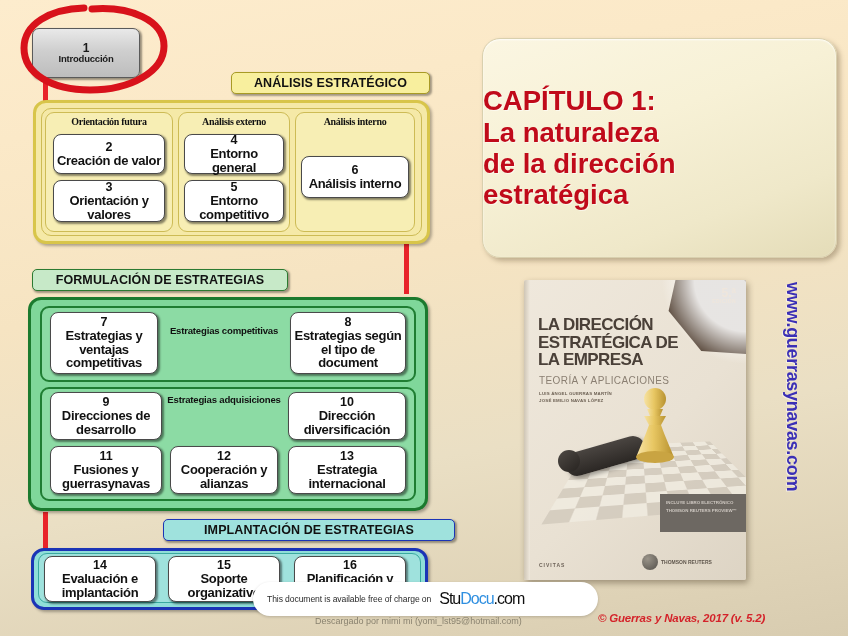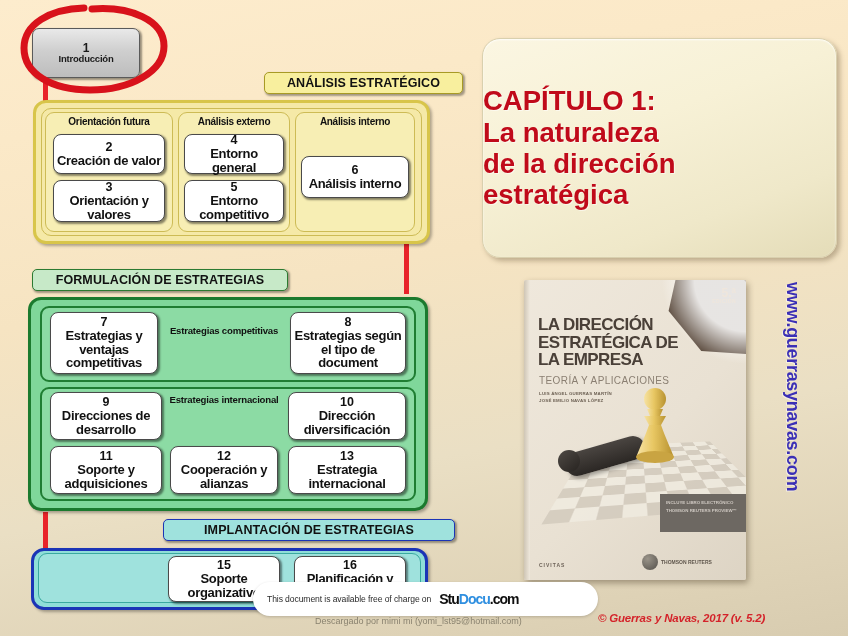--- a/index.html
+++ b/index.html
@@ -57,21 +57,21 @@
 
   .subpanel{
     position:absolute;box-sizing:border-box;border-radius:9px;
   }
   .subpanel.yellow{background:#f7eeb4;border:1.5px solid #cdbb55;}
   .subpanel.green{background:#8cdba4;border:2px solid #1f7d32;}
   .subpanel.blue{background:#9fe2dd;border:1.5px solid #3aa9a0;}
 
   .collabel{
     position:absolute;font-weight:bold;font-size:10px;color:#111;
-    text-align:center;letter-spacing:-.3px;
+    text-align:center;letter-spacing:-.3px;font-family:Liberation Serif, serif;
   }
   .midlabel{
     position:absolute;font-weight:bold;font-size:9.6px;color:#111;
     text-align:center;line-height:1.15;letter-spacing:-.2px;
   }
 
   .red-ellipse{position:absolute;left:18px;top:4px;width:152px;height:90px;pointer-events:none;}
 
   
   .titlecard{
@@ -145,21 +145,21 @@
   }
 
   
   .studocu{
     position:absolute;left:253px;top:582px;width:345px;height:34px;
     background:#ffffff;border-radius:17px;
     display:flex;align-items:center;gap:8px;padding:0 14px;box-sizing:border-box;
     box-shadow:0 1px 3px rgba(0,0,0,.18);
   }
   .studocu .note{font-size:8.6px;color:#2b2b2b;letter-spacing:-.1px;white-space:nowrap;}
-  .studocu .logo{font-size:14px;font-weight:bold;letter-spacing:-1px;white-space:nowrap;}
+  .studocu .logo{font-size:16px;font-weight:normal;letter-spacing:-1px;white-space:nowrap;}
   .studocu .logo .b1{color:#0f0f0f;}
   .studocu .logo .b2{color:#2f8fe0;}
   .studocu .logo .b3{color:#0f0f0f;}
 
   .downloader{
     position:absolute;left:315px;top:616px;
     font-size:9px;color:#8a8370;white-space:nowrap;
   }
   .blueunderline{position:absolute;left:317px;top:613px;width:120px;height:3px;background:#2f36c4;}
 </style>
@@ -176,21 +176,21 @@
 
     <div class="chapbox" style="left:32px;top:28px;width:106px;height:48px;">
       <span class="num">1</span>
       <span class="ttl">Introducción</span>
     </div>
 
     <svg class="red-ellipse" viewBox="0 0 152 90">
       <path d="M74 5 C112 2,146 16,146 42 C146 68,112 86,72 86 C34 86,6 70,6 44 C6 20,32 5,66 4" fill="none" stroke="#d8121b" stroke-width="7" stroke-linecap="round"></path>
     </svg>
 
-    <div class="banner yellow" style="left:231px;top:72px;width:199px;height:22px;margin-left:33px;">ANÁLISIS ESTRATÉGICO</div>
+    <div class="banner yellow" style="left:231px;top:72px;width:199px;height:22px;">ANÁLISIS ESTRATÉGICO</div>
 
     <div class="group yellow" style="left:33px;top:100px;width:397px;height:144px;">
       <div class="inner"></div>
     </div>
 
     <div class="subpanel yellow" style="left:45px;top:112px;width:128px;height:120px;"></div>
     <div class="collabel" style="left:45px;top:116px;width:128px;">Orientación futura</div>
     <div class="whitebox" style="left:53px;top:134px;width:112px;height:40px;">
       <span class="num">2</span>
       <span class="ttl">Creación de valor</span>
@@ -230,48 +230,52 @@
       <span class="num">7</span>
       <span class="ttl">Estrategias y ventajas competitivas</span>
     </div>
     <div class="whitebox" style="left:290px;top:312px;width:116px;height:62px;">
       <span class="num">8</span>
       <span class="ttl">Estrategias según el tipo de document</span>
     </div>
 
     <div class="subpanel green" style="left:40px;top:387px;width:376px;height:114px;"></div>
     <div class="midlabel" style="left:165px;top:394px;width:118px;">
-      <span>Estrategias internacional</span>
+      <span>Estrategias adquisiciones</span>
     </div>
     <div class="whitebox" style="left:50px;top:392px;width:112px;height:48px;">
       <span class="num">9</span>
       <span class="ttl">Direcciones de desarrollo</span>
     </div>
     <div class="whitebox" style="left:288px;top:392px;width:118px;height:48px;">
       <span class="num">10</span>
       <span class="ttl">Dirección diversificación</span>
     </div>
     <div class="whitebox" style="left:50px;top:446px;width:112px;height:48px;">
       <span class="num">11</span>
-      <span class="ttl">Soporte y adquisiciones</span>
+      <span class="ttl">Fusiones y guerrasynavas</span>
     </div>
     <div class="whitebox" style="left:170px;top:446px;width:108px;height:48px;">
       <span class="num">12</span>
       <span class="ttl">Cooperación y alianzas</span>
     </div>
     <div class="whitebox" style="left:288px;top:446px;width:118px;height:48px;">
       <span class="num">13</span>
       <span class="ttl">Estrategia internacional</span>
     </div>
 
     <div class="banner blue" style="left:163px;top:519px;width:292px;height:22px;">IMPLANTACIÓN DE ESTRATEGIAS</div>
 
     <div class="group blue" style="left:31px;top:548px;width:397px;height:62px;"></div>
     <div class="subpanel blue" style="left:38px;top:553px;width:383px;height:50px;"></div>
 
+    <div class="whitebox" style="left:44px;top:556px;width:112px;height:46px;">
+      <span class="num">14</span>
+      <span class="ttl">Evaluación e implantación</span>
+    </div>
     <div class="whitebox" style="left:168px;top:556px;width:112px;height:46px;">
       <span class="num">15</span>
       <span class="ttl">Soporte organizativo</span>
     </div>
     <div class="whitebox" style="left:294px;top:556px;width:112px;height:46px;">
       <span class="num">16</span>
       <span class="ttl">Planificación y control</span>
     </div>
   </div>
 

